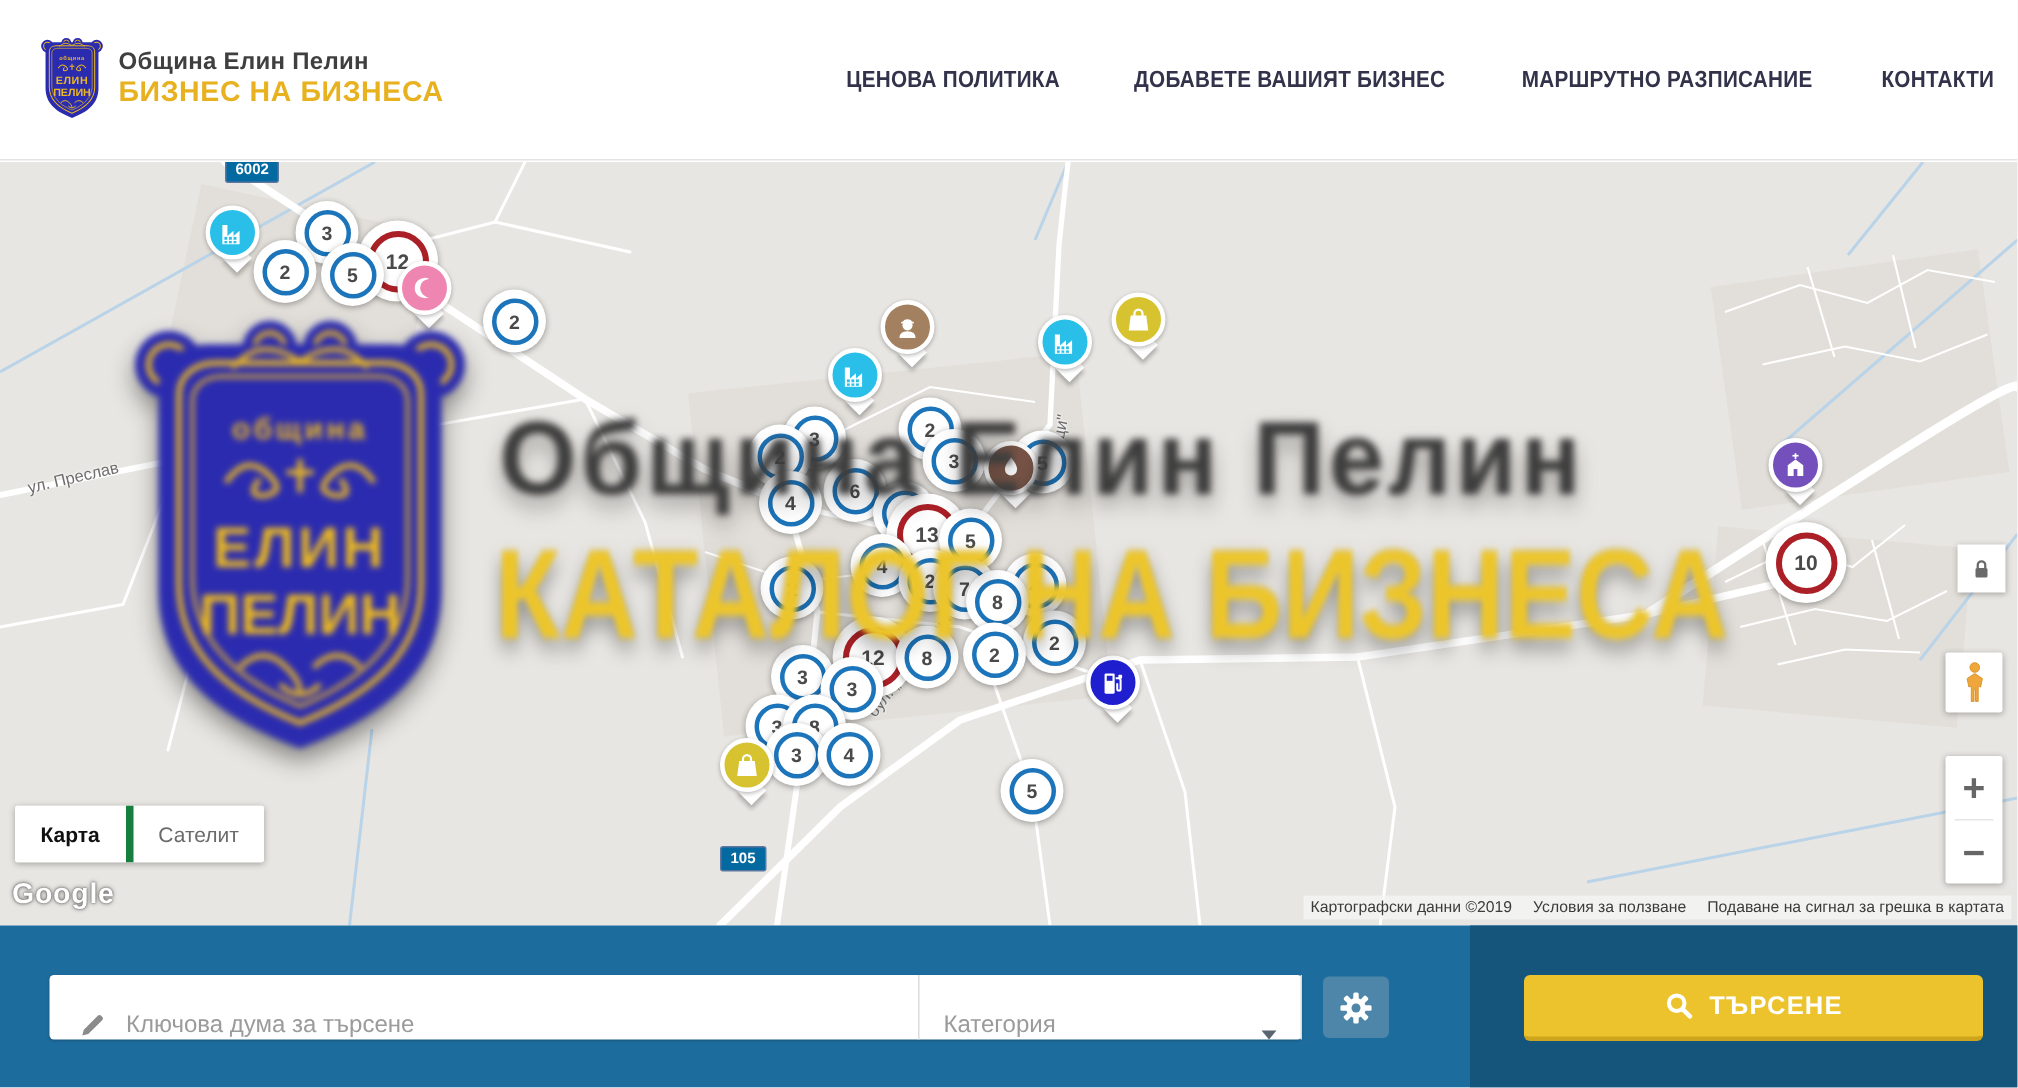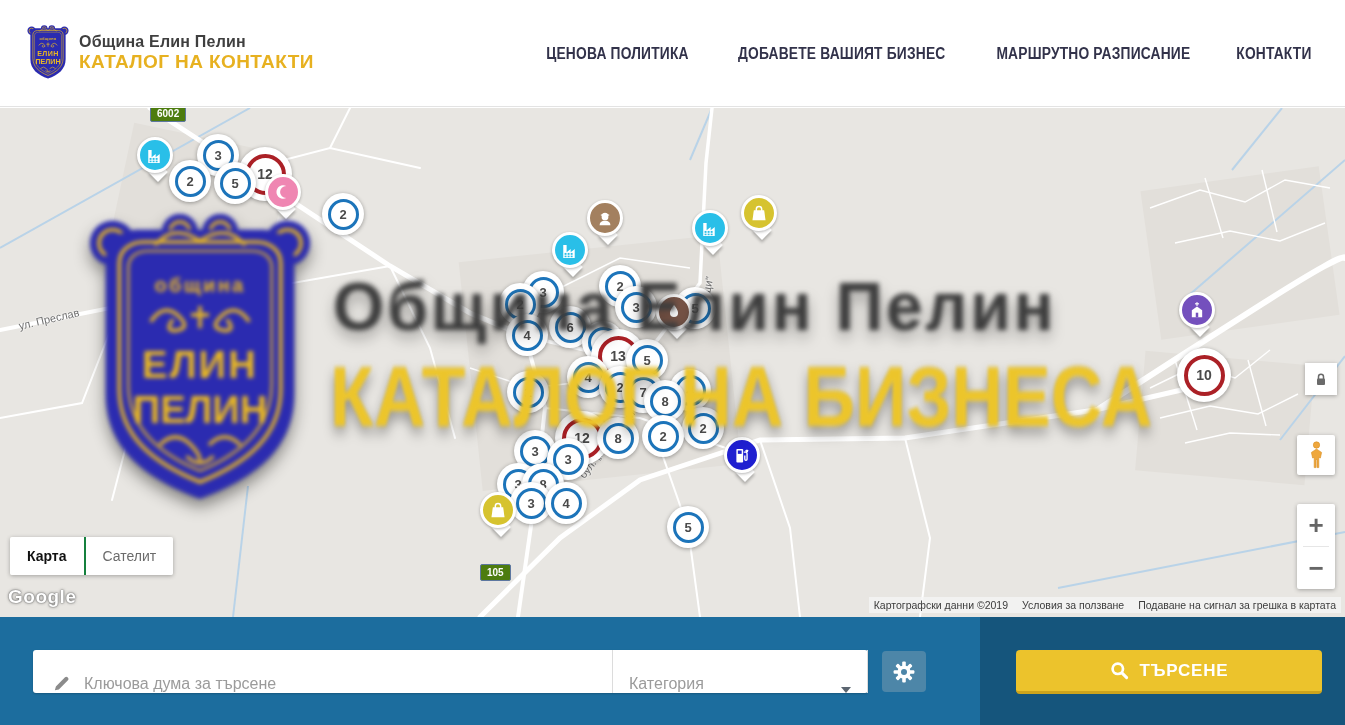--- a/index.html
+++ b/index.html
@@ -9,31 +9,31 @@
 
   
   .header { position:absolute; left:0; top:0; width:1345px; height:107px;
     background:#fff; border-bottom:1px solid #e3e3e3; z-index:900;
     display:flex; align-items:center; justify-content:space-between; }
   .brand { display:flex; align-items:center; gap:10px; padding-left:27px; }
   .brand-crest { width:42px; height:58px; }
   .brand-text { display:flex; flex-direction:column; line-height:1.12; }
   .brand-title { font-size:16px; font-weight:bold; color:#3f3f3f; letter-spacing:.2px; }
   .brand-subtitle { font-size:19px; font-weight:bold; color:#e7b120; letter-spacing:.4px; }
-  .nav { display:flex; align-items:center; gap:34px; padding-right:30px; }
+  .nav { display:flex; align-items:center; gap:34px; padding-right:12px; }
   .nav-item { font-size:15px; font-weight:bold; color:#32324a; letter-spacing:.2px;
     cursor:pointer; white-space:nowrap; transform:scale(.92,1.04); }
 
   
   .map { position:absolute; left:0; top:108px; width:1345px; height:509px;
     background:#e8e6e2; overflow:hidden; cursor:grab; }
   .map svg.roads { position:absolute; left:0; top:0; z-index:1; }
   .road-label { position:absolute; z-index:5; font-size:11px; color:#6e6e6e;
     white-space:nowrap; text-shadow:0 0 2px #fff,0 0 2px #fff; }
-  .road-badge { position:absolute; z-index:5; background:#4d7c0f; color:#fdfdfd;
+  .road-badge { position:absolute; z-index:5; background:#0369a1; color:#fdfdfd;
     font-size:10px; font-weight:bold; padding:2px 6px; border-radius:2px;
     border:1px solid #5d77a0; white-space:nowrap; }
 
   
   .cluster { position:absolute; width:42px; height:42px; border-radius:50%;
     background:#fff; box-shadow:0 1px 4px rgba(0,0,0,.35);
     display:flex; align-items:center; justify-content:center; cursor:pointer; }
   .cluster .ring { width:31px; height:31px; border-radius:50%; border:3px solid #1c74ba;
     display:flex; align-items:center; justify-content:center;
     font-size:13px; font-weight:bold; color:#4a4a4a; background:#fff; }
@@ -57,21 +57,21 @@
   .wm-line2 { position:absolute; left:330px; top:240px; z-index:600; pointer-events:none;
     font-size:77px; font-weight:bold; color:#ecc52b; letter-spacing:0px; white-space:nowrap;
     filter:blur(1.8px) drop-shadow(0 6px 6px rgba(0,0,0,.4)); transform:scale(.93,1.1); transform-origin:left top; }
 
   
   .maptype { position:absolute; left:10px; top:429px; z-index:700; display:flex;
     box-shadow:0 1px 4px rgba(0,0,0,.3); border-radius:2px; overflow:hidden; }
   .maptype-btn { background:#fff; height:38px; display:flex; align-items:center;
     padding:0 17px; font-size:14px; cursor:pointer; }
   .maptype-btn.active { font-weight:bold; color:#111; }
-  .maptype-btn.inactive { color:#6b6b6b; border-left:2px solid #15803d; }
+  .maptype-btn.inactive { color:#6b6b6b; border-left:5px solid #15803d; }
   .google-logo { position:absolute; left:8px; top:478px; z-index:700; font-size:19px;
     font-weight:bold; color:#fff; letter-spacing:.5px; cursor:pointer;
     text-shadow:0 0 3px rgba(68,68,68,.8),0 0 1px rgba(68,68,68,.9); }
   .attribution { position:absolute; right:4px; top:489px; z-index:700; display:flex; gap:14px;
     background:rgba(245,245,245,.75); padding:2px 5px; }
   .attribution span { font-size:10.5px; color:#3c3c3c; white-space:nowrap; }
   .attribution span.link { cursor:pointer; }
   .ctl-lock { position:absolute; left:1305px; top:255px; z-index:700; width:32px; height:32px;
     background:#fff; box-shadow:0 1px 4px rgba(0,0,0,.3); display:flex; align-items:center;
     justify-content:center; cursor:pointer; }
@@ -135,21 +135,21 @@
     <text x="50" y="35" text-anchor="middle" font-size="9" font-weight="bold" fill="#e8b723" letter-spacing="1">община</text>
     <path d="M28,48 q6,-9 13,-2 q5,5 -2,6 q-5,0 -1,-5 M72,48 q-6,-9 -13,-2 q-5,5 2,6 q5,0 1,-5" fill="none" stroke="#e8b723" stroke-width="1.6"></path>
     <path d="M50,41 v10 M46,45 h8" stroke="#e8b723" stroke-width="1.6"></path>
     <text x="50" y="73" text-anchor="middle" font-size="17" font-weight="bold" fill="#e8b723" letter-spacing="1">ЕЛИН</text>
     <text x="50" y="93" text-anchor="middle" font-size="17" font-weight="bold" fill="#e8b723" letter-spacing="0">ПЕЛИН</text>
     <path d="M32,103 q7,-7 14,0 q4,4 4,7 M68,103 q-7,-7 -14,0 M44,108 q6,6 12,0" fill="none" stroke="#e8b723" stroke-width="1.5"></path>
   </g>
         </svg>
       <div class="brand-text">
         <span class="brand-title">Община Елин Пелин</span>
-        <span class="brand-subtitle">КАТАЛОГ НА КОНТАКТИ</span>
+        <span class="brand-subtitle">БИЗНЕС НА БИЗНЕСА</span>
       </div>
     </div>
     <div class="nav">
       <span class="nav-item">ЦЕНОВА ПОЛИТИКА</span>
       <span class="nav-item">ДОБАВЕТЕ ВАШИЯТ БИЗНЕС</span>
       <span class="nav-item">МАРШРУТНО РАЗПИСАНИЕ</span>
       <span class="nav-item">КОНТАКТИ</span>
     </div>
   </div>
 

